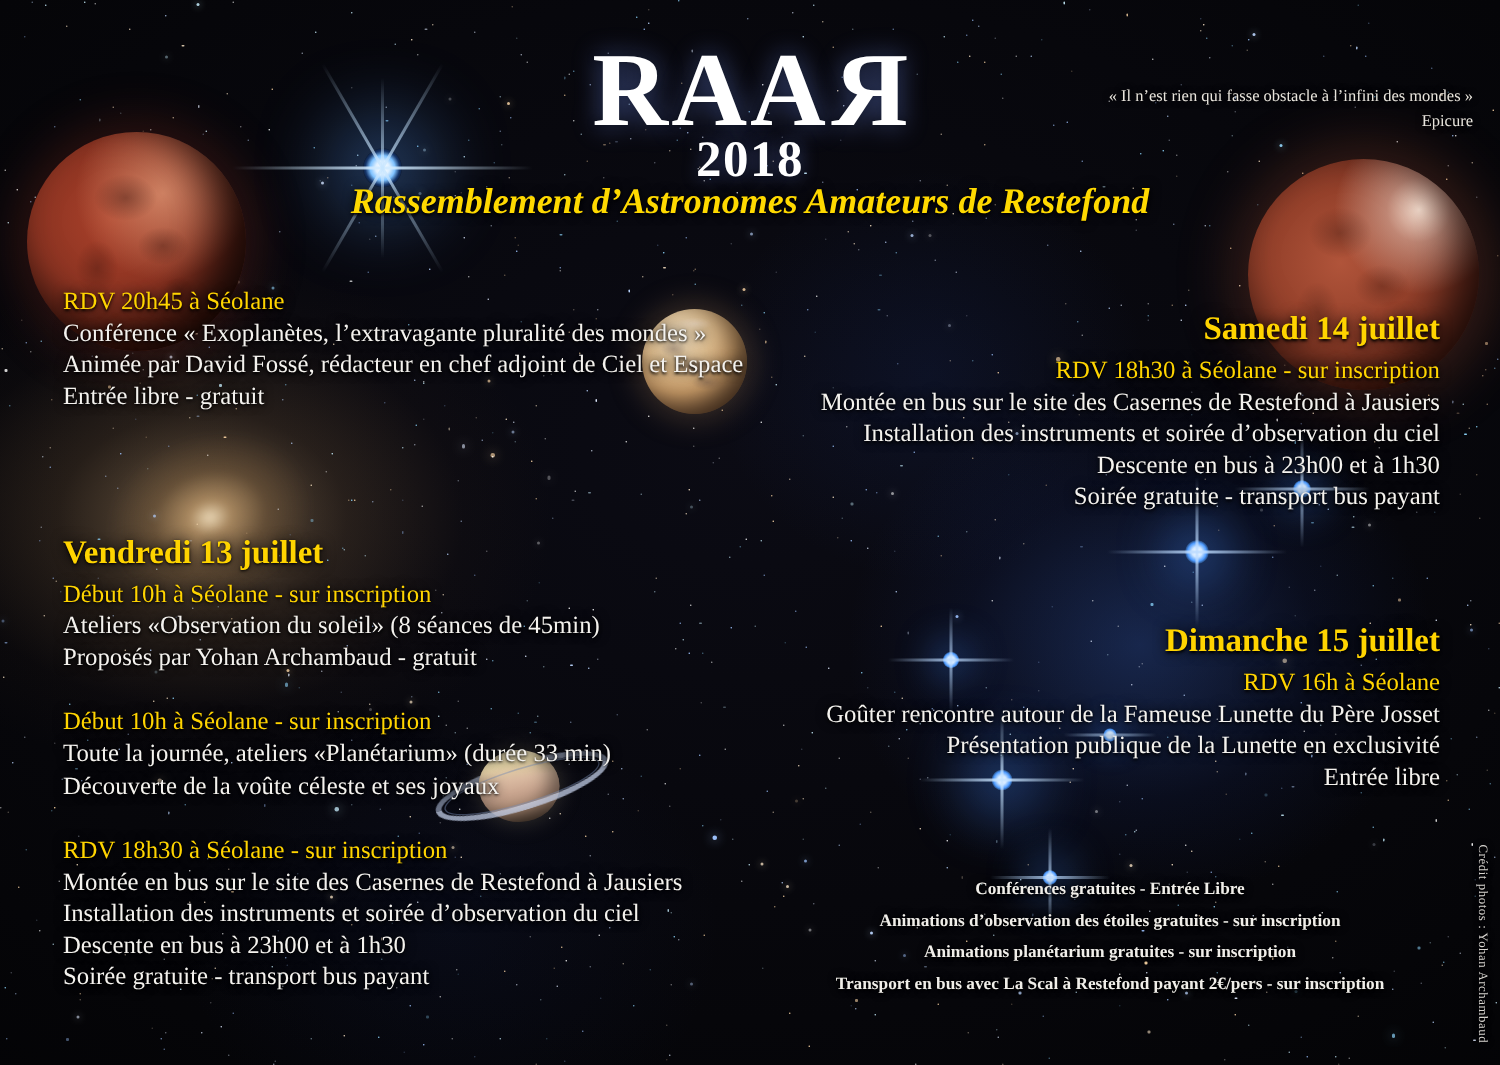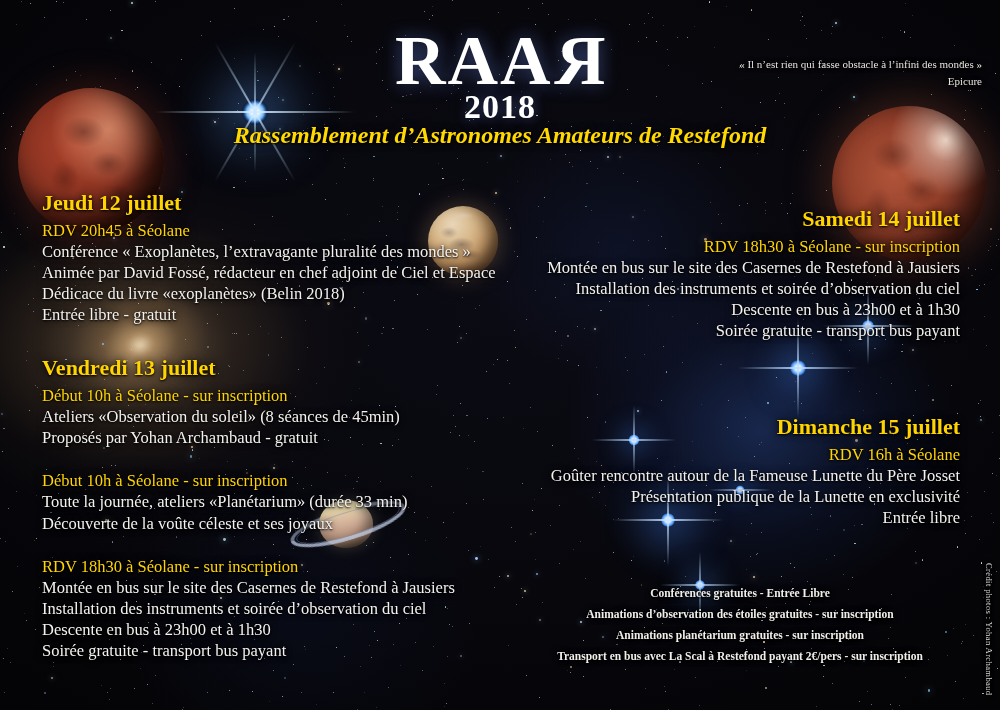--- a/index.html
+++ b/index.html
@@ -1344,25 +1344,23 @@
   <div class="title"><span>RAA</span><span class="mir">R</span></div>
   <div class="year">2018</div>
   <div class="subtitle">Rassemblement d’Astronomes Amateurs de Restefond</div>
 
   <div class="quote">
     <span>« Il n’est rien qui fasse obstacle à l’infini des mondes »</span>
     <span class="auth">Epicure</span>
   </div>
 
   <div class="day" style="left:42px;top:190px;width:470px;">
-    <h2>Jeudi 12 juillet</h2>
     <p class="rdv">RDV 20h45 à Séolane</p>
     <p class="ln">Conférence « Exoplanètes, l’extravagante pluralité des mondes »</p>
     <p class="ln">Animée par  David Fossé, rédacteur en chef adjoint de Ciel et Espace</p>
-    <p class="ln">Dédicace du livre «exoplanètes» (Belin 2018)</p>
     <p class="ln">Entrée libre - gratuit</p>
   </div>
 
   <div class="day" style="left:42px;top:355px;width:470px;">
     <h2>Vendredi 13 juillet</h2>
     <p class="rdv">Début 10h à Séolane - sur inscription</p>
     <p class="ln">Ateliers «Observation du soleil» (8 séances de 45min)</p>
     <p class="ln">Proposés par Yohan Archambaud - gratuit</p>
     <div class="gap"></div>
     <p class="rdv">Début 10h à Séolane - sur inscription</p>

